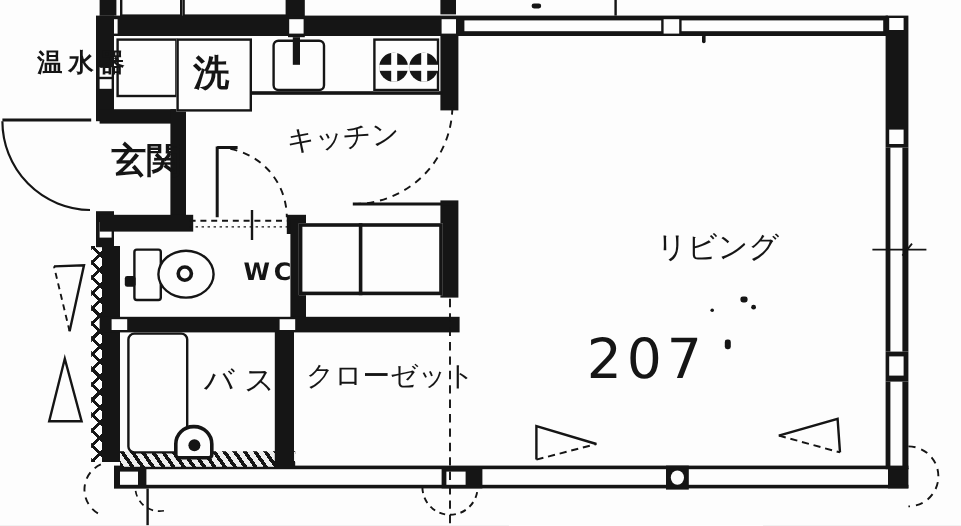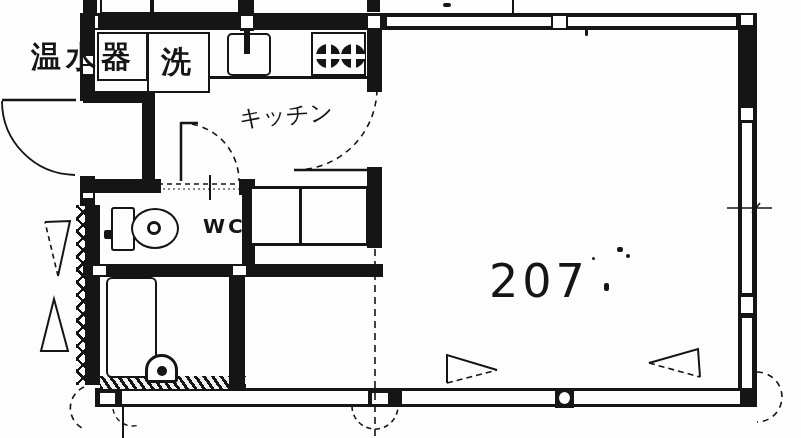--- a/index.html
+++ b/index.html
@@ -142,24 +142,28 @@
 
       <path d="M 375 249 L 375 437" stroke-width="1.6" stroke-dasharray="7 5"></path>
       <path d="M 352 406 A 23 23 0 0 0 398 406" stroke-width="1.6" stroke-dasharray="5 4"></path>
 
       <path d="M 757 372 A 25 25 0 0 1 757 422" stroke-width="1.6" stroke-dasharray="6 5"></path>
       <path d="M 84 387 A 23 23 0 0 0 84 429" stroke-width="1.6" stroke-dasharray="6 5"></path>
       <path d="M 113 409 A 20 20 0 0 0 139 425" stroke-width="1.4" stroke-dasharray="5 4"></path>
     </g>
   </svg>
 
-  <div class="lbl" style="left:31px;top:42px;font-size:30px;font-weight:600;letter-spacing:5px;">温水器</div>
+  <div class="lbl" style="left:31px;top:42px;font-size:21px;font-weight:600;letter-spacing:5px;">温水器</div>
   <div class="lbl" style="left:161px;top:47px;font-size:30px;font-weight:600;">洗</div>
   <div class="lbl" style="left:239px;top:104px;font-size:23px;transform:rotate(-4deg);">キッチン</div>
+  <div class="lbl" style="left:93px;top:119px;font-size:29px;font-weight:600;">玄関</div>
   <div class="lbl" style="left:203px;top:216px;font-size:20px;font-weight:700;letter-spacing:3px;">WC</div>
-  <div class="lbl" style="left:489px;top:258px;font-size:46px;letter-spacing:4px;">207</div>
+  <div class="lbl" style="left:170px;top:304px;font-size:25px;letter-spacing:8px;">バス</div>
+  <div class="lbl" style="left:255px;top:303px;font-size:23px;">クローゼット</div>
+  <div class="lbl" style="left:547px;top:193px;font-size:25px;">リビング</div>
+  <div class="lbl" style="left:489px;top:276px;font-size:46px;letter-spacing:4px;">207</div>
 
   <div class="speck" style="left:617px;top:247px;width:6px;height:5px;"></div>
   <div class="speck" style="left:626px;top:254px;width:4px;height:4px;"></div>
   <div class="speck" style="left:604px;top:283px;width:5px;height:8px;"></div>
   <div class="speck" style="left:592px;top:257px;width:3px;height:3px;"></div>
 
 </div>
 
 </body></html>

